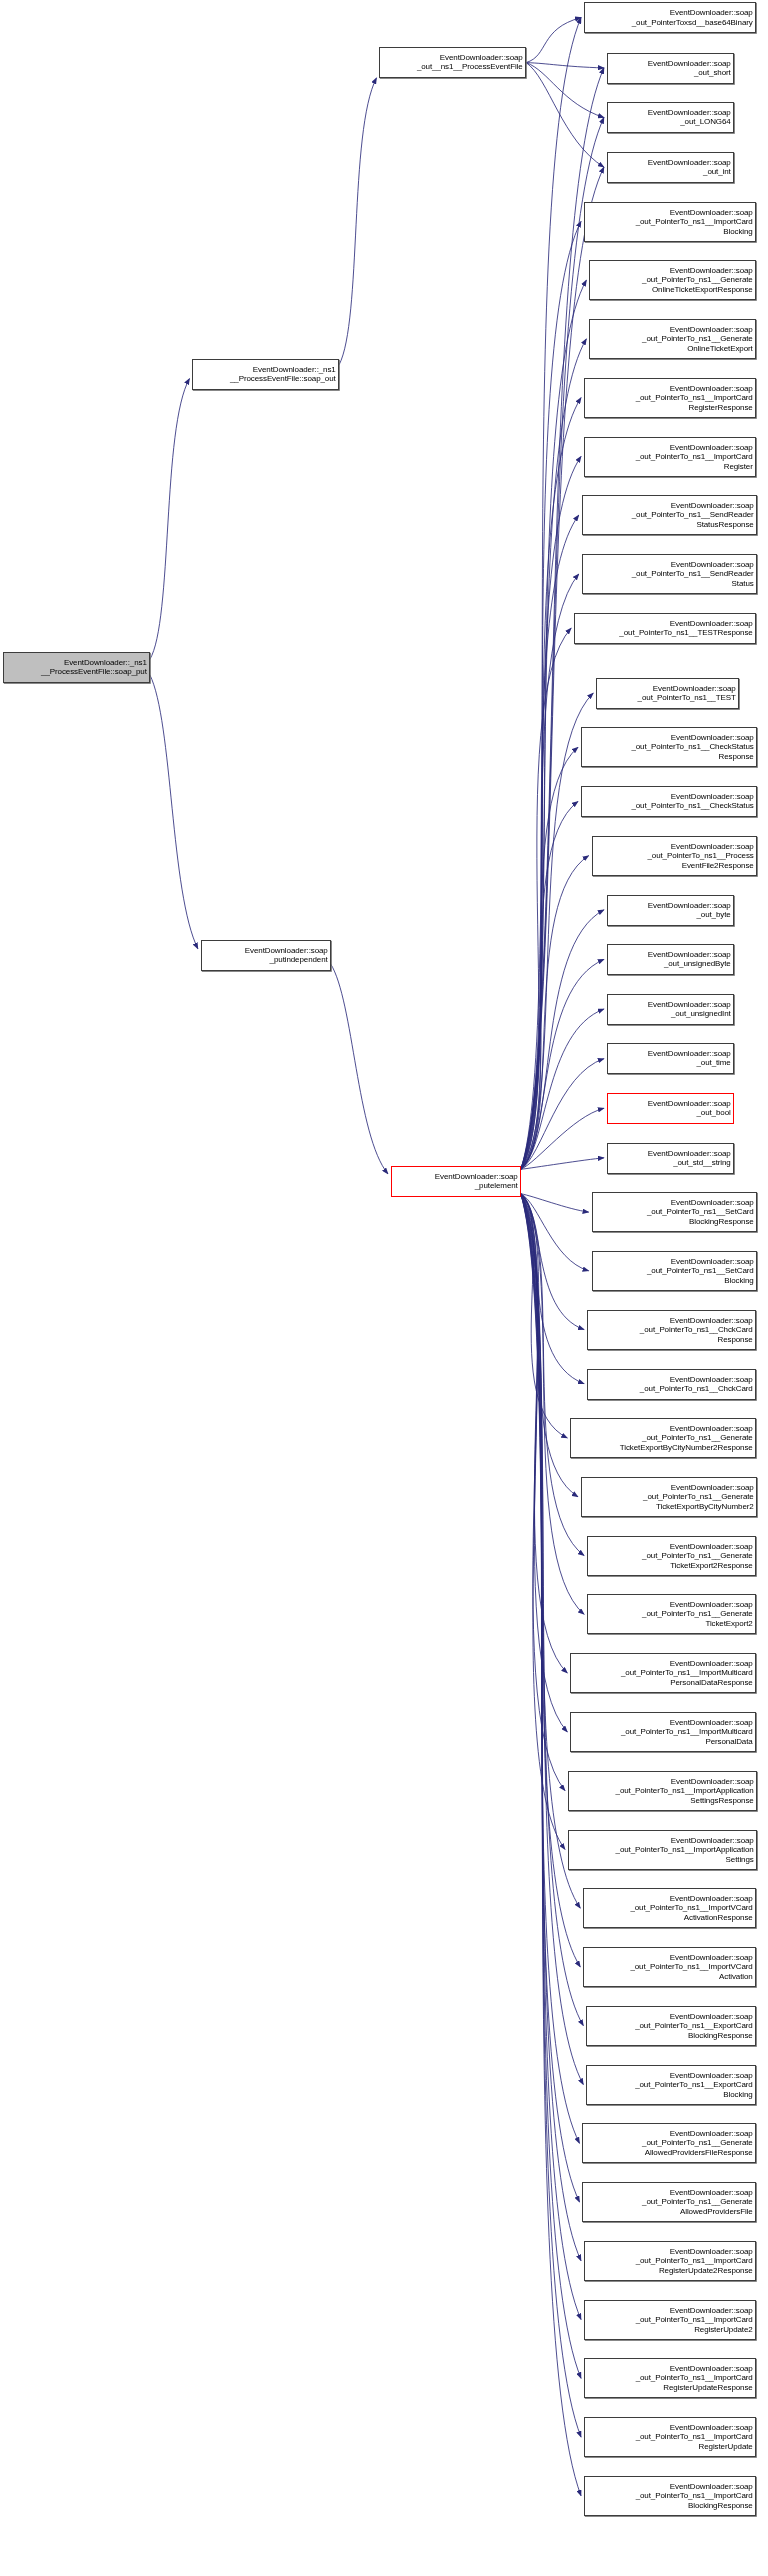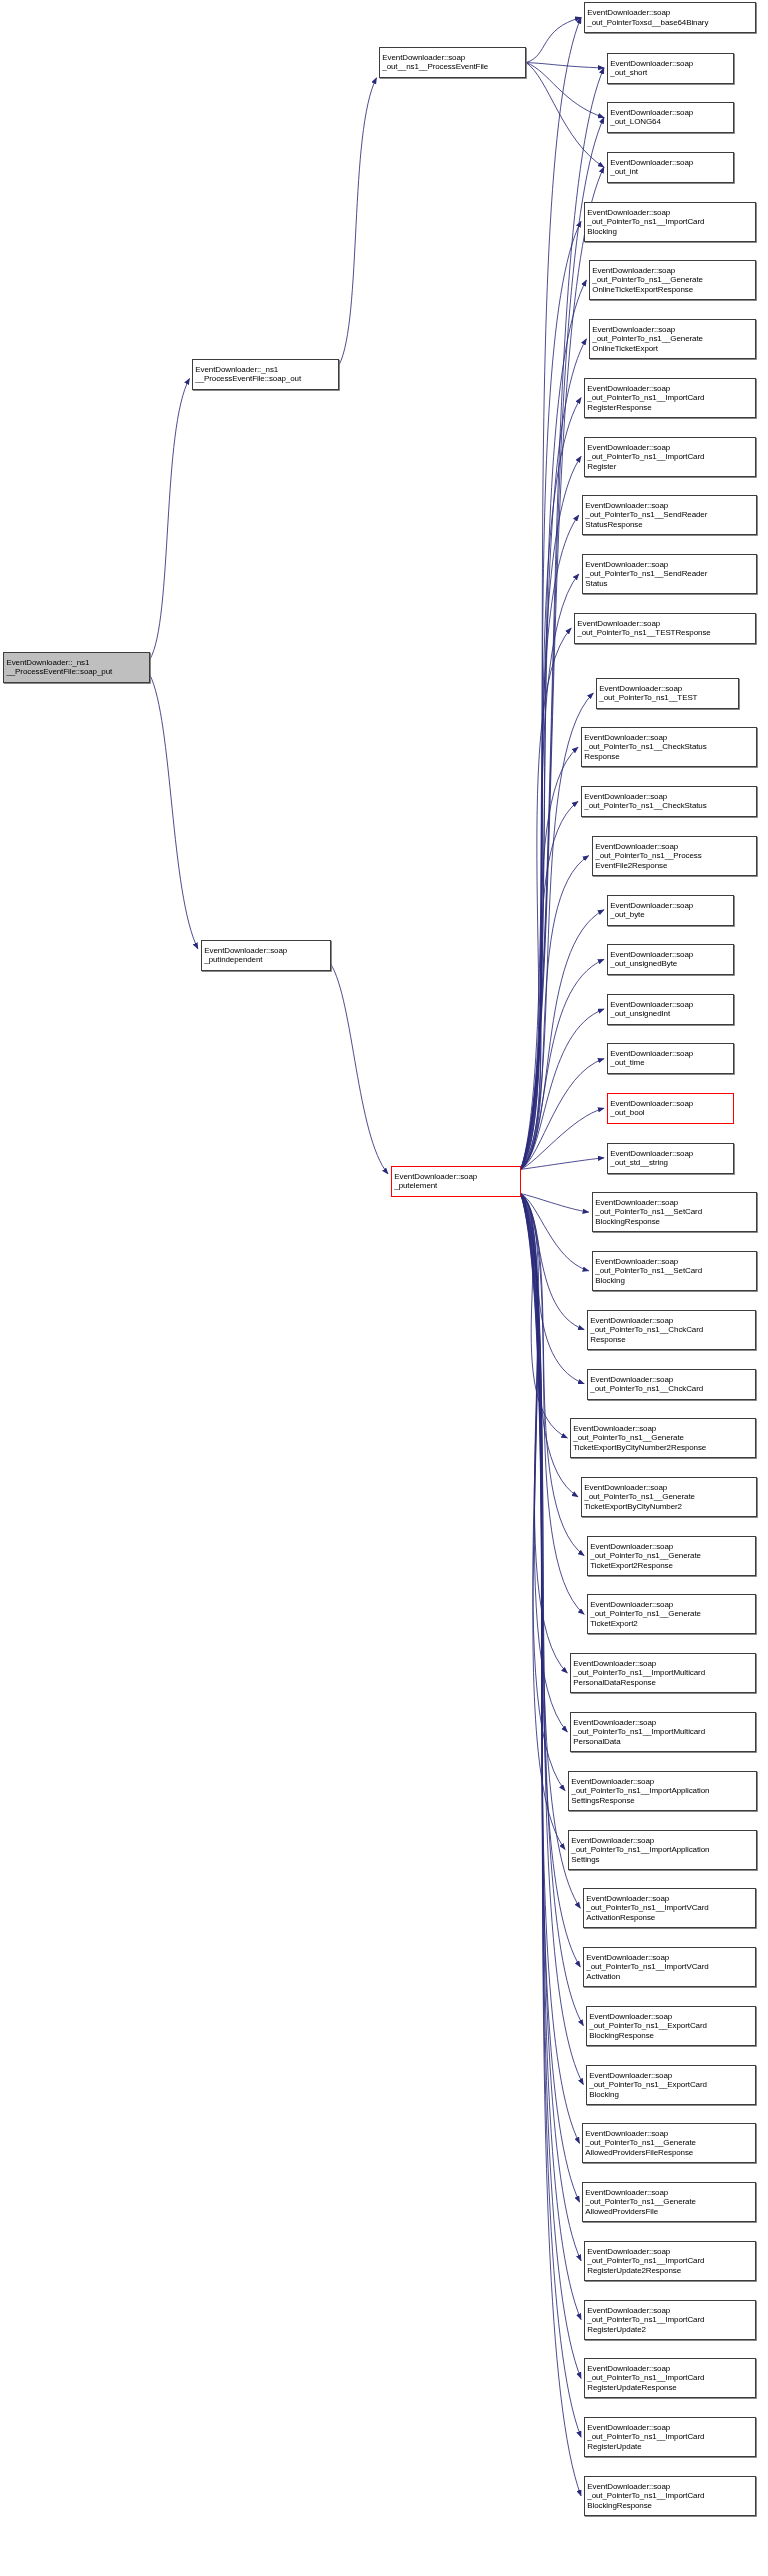--- a/index.html
+++ b/index.html
@@ -26,21 +26,21 @@
     pointer-events: none;
   }
   .node {
     position: absolute;
     box-sizing: border-box;
     border: 0.8px solid #3d3d3d;
     background: #ffffff;
     color: #000000;
     font-size: 8px;
     line-height: 9.3px;
-    text-align: left;
+    text-align: right;
     display: flex;
     align-items: center;
     justify-content: center;
     padding: 0.8px 2.3px;
     white-space: pre-line;
     letter-spacing: -0.1px;
     box-shadow: 0.8px 0.8px 0 0 #6b6b6b;
   }
   .node.root {
     background: #bfbfbf;

